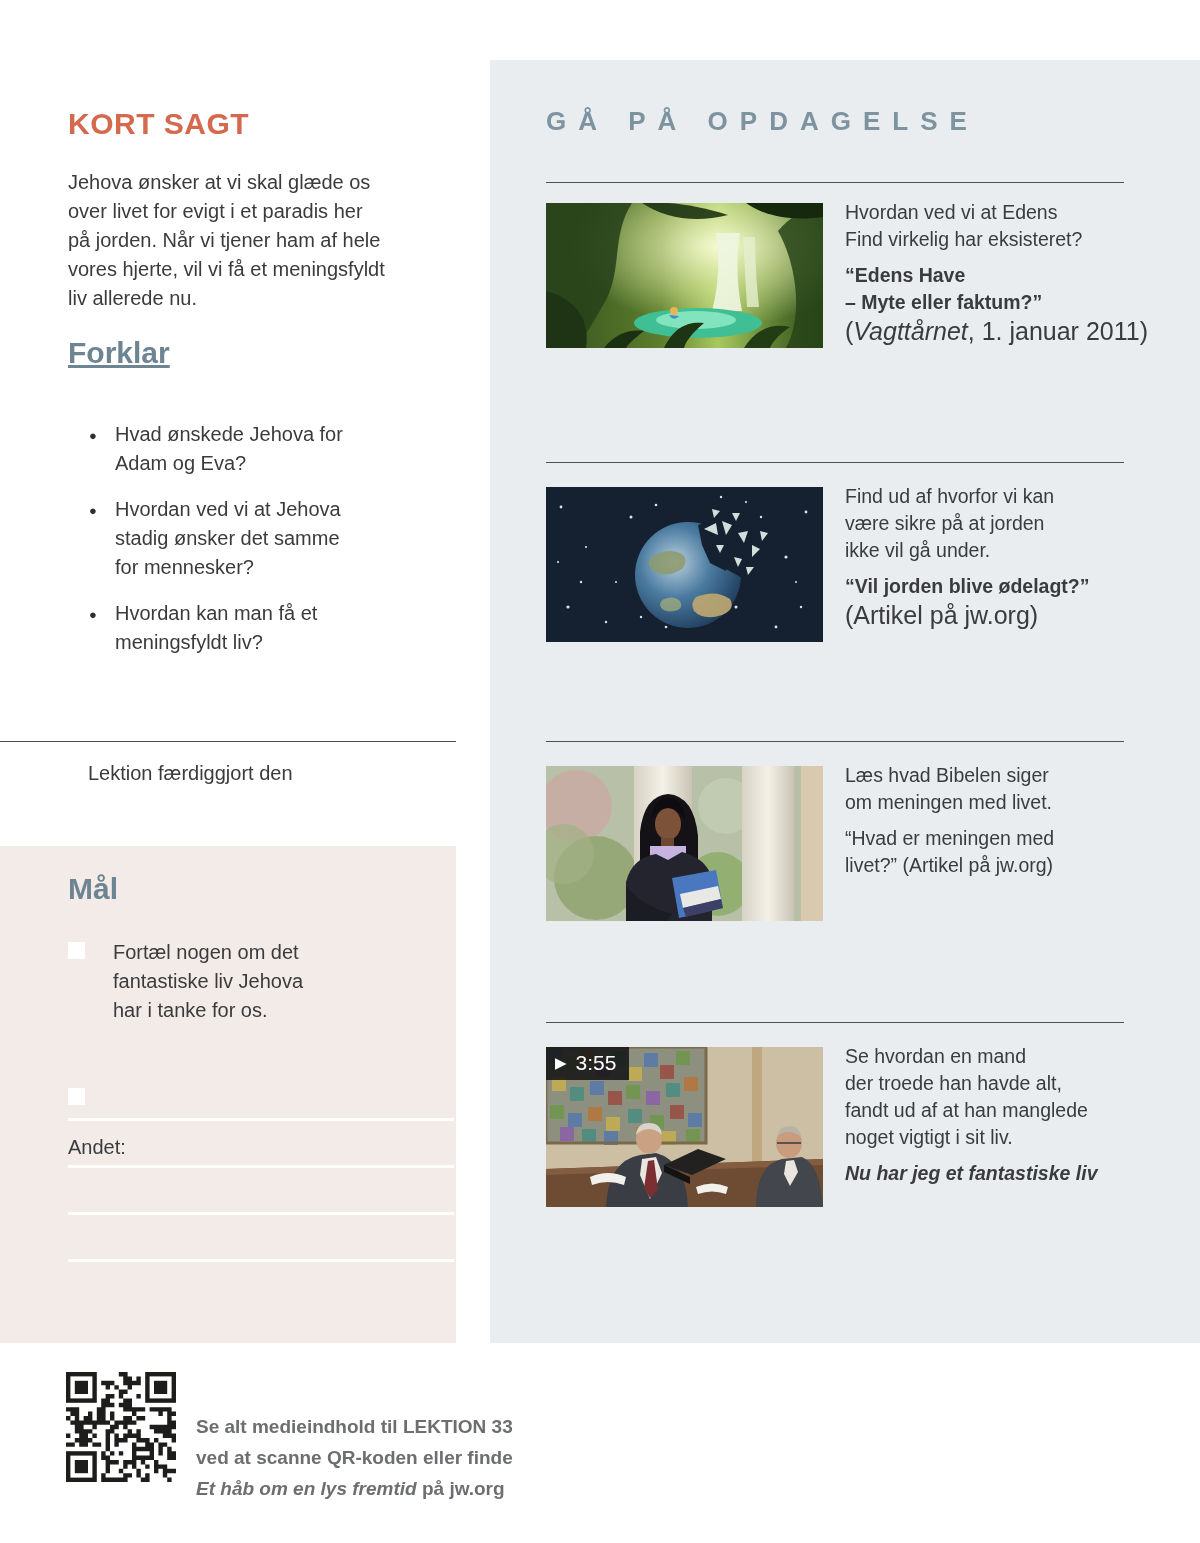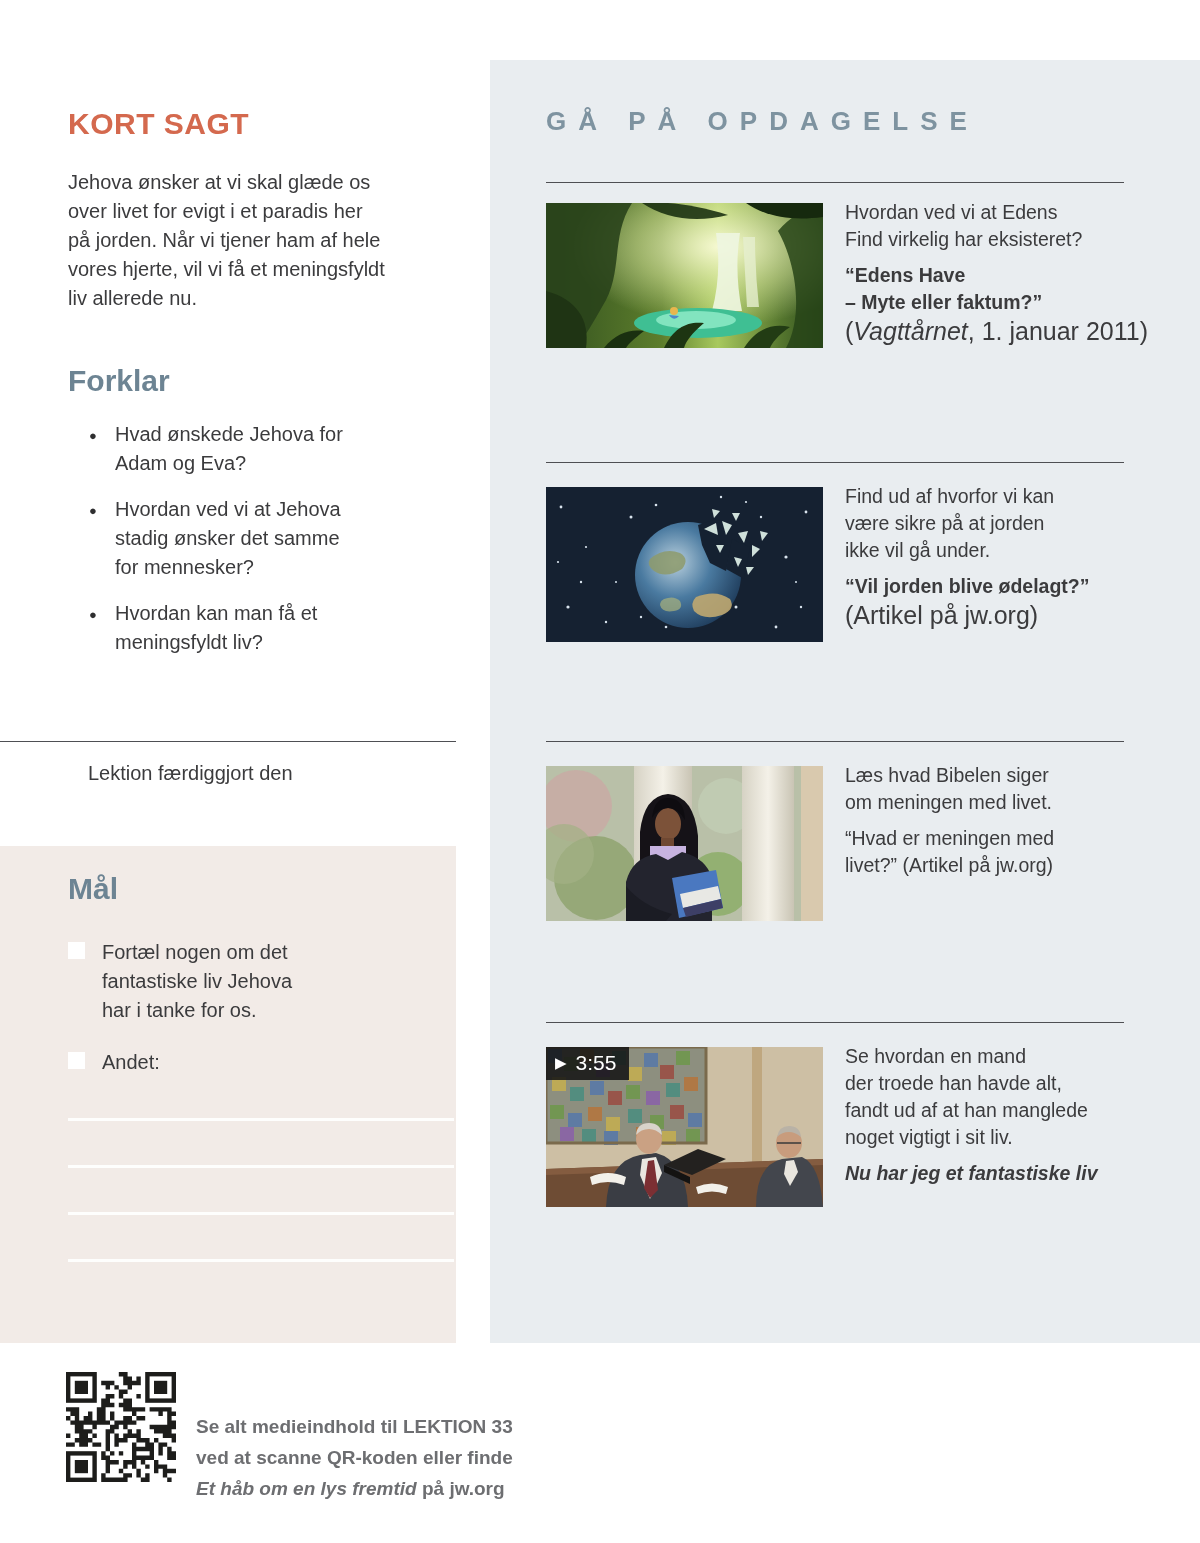--- a/index.html
+++ b/index.html
@@ -13,21 +13,21 @@
   
   .h-orange{color:#d4694e;font-size:30px;font-weight:700;letter-spacing:.5px;margin:0;}
   .h-slate{color:#6d8493;font-size:30px;font-weight:700;margin:0;}
   .body-copy{font-size:20px;line-height:29px;margin:0;width:420px;}
   .bullets{list-style:none;margin:0;padding:0;width:350px;}
   .bullets li{position:relative;padding-left:27px;font-size:20px;line-height:29px;margin-bottom:17px;}
   .bullets li::before{content:"●";position:absolute;left:1px;top:1px;font-size:13px;color:#2e2e30;}
   .left-rule{height:0;border-top:1.6px solid #4e4f53;}
   .completion{font-size:20px;margin:0;}
   .beige-box{left:0;top:846px;width:456px;height:497px;background:#f2ebe7;}
-  .mrow{display:flex;gap:17px;left:68px;width:330px;}
+  .mrow{display:flex;gap:28px;left:68px;width:330px;}
   .mcheck{width:17px;height:17px;background:#ffffff;flex:none;margin-top:4px;}
   .mlabel{font-size:20px;line-height:29px;}
   .write-line{left:68px;width:386px;height:3px;background:rgba(255,255,255,.92);}
 
   
   .gray-panel{left:490px;top:60px;width:710px;height:1283px;background:#e9edf0;}
   .disc-title{color:#7e93a0;font-size:26px;font-weight:700;letter-spacing:12px;margin:0;white-space:nowrap;}
   .rule{left:56px;width:578px;height:0;border-top:1.6px solid #4e4f53;}
   .entry{left:56px;display:flex;align-items:flex-start;}
   .thumb{width:277px;flex:none;position:relative;overflow:hidden;background:#223;}
@@ -52,21 +52,21 @@
 </head>
 <body>
 
 <h1 class="abs h-orange" style="left:68px;top:107px;">KORT SAGT</h1>
 <p class="abs body-copy pl" style="left:68px;top:168px;">Jehova ønsker at vi skal glæde os
 over livet for evigt i et paradis her
 på jorden. Når vi tjener ham af hele
 vores hjerte, vil vi få et meningsfyldt
 liv allerede nu.</p>
 
-<h2 class="abs h-slate" style="left:68px;top:364px;">Forklar</h2>
+<h2 class="abs h-slate" style="left:68px;top:336px;text-decoration:underline;">Forklar</h2>
 <ul class="abs bullets" style="left:88px;top:420px;">
   <li><span class="pl">Hvad ønskede Jehova for
 Adam og Eva?</span></li>
   <li><span class="pl">Hvordan ved vi at Jehova
 stadig ønsker det samme
 for mennesker?</span></li>
   <li><span class="pl">Hvordan kan man få et
 meningsfyldt liv?</span></li>
 </ul>
 
@@ -75,21 +75,21 @@
 
 <div class="abs beige-box"></div>
 <h2 class="abs h-slate" style="left:68px;top:872px;">Mål</h2>
 
 <div class="abs mrow" style="top:938px;">
   <div class="mcheck"></div>
   <span class="mlabel pl">Fortæl nogen om det
 fantastiske liv Jehova
 har i tanke for os.</span>
 </div>
-<div class="abs mrow" style="top:1048px;">
+<div class="abs mrow" style="top:1084px;flex-direction:column;">
   <div class="mcheck"></div>
   <span class="mlabel">Andet:</span>
 </div>
 
 <div class="abs write-line" style="top:1118px;"></div>
 <div class="abs write-line" style="top:1165px;"></div>
 <div class="abs write-line" style="top:1212px;"></div>
 <div class="abs write-line" style="top:1259px;"></div>
 
 <div class="abs gray-panel">

